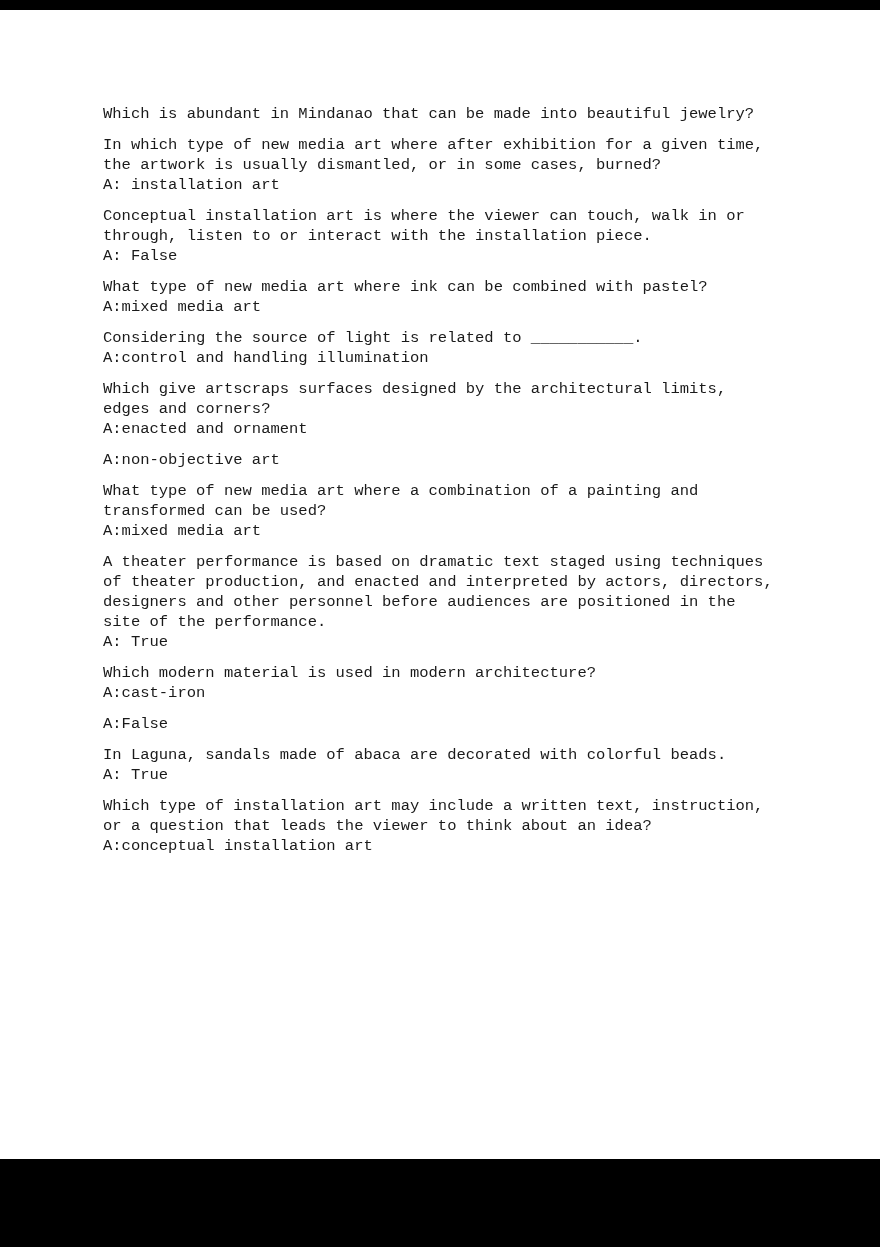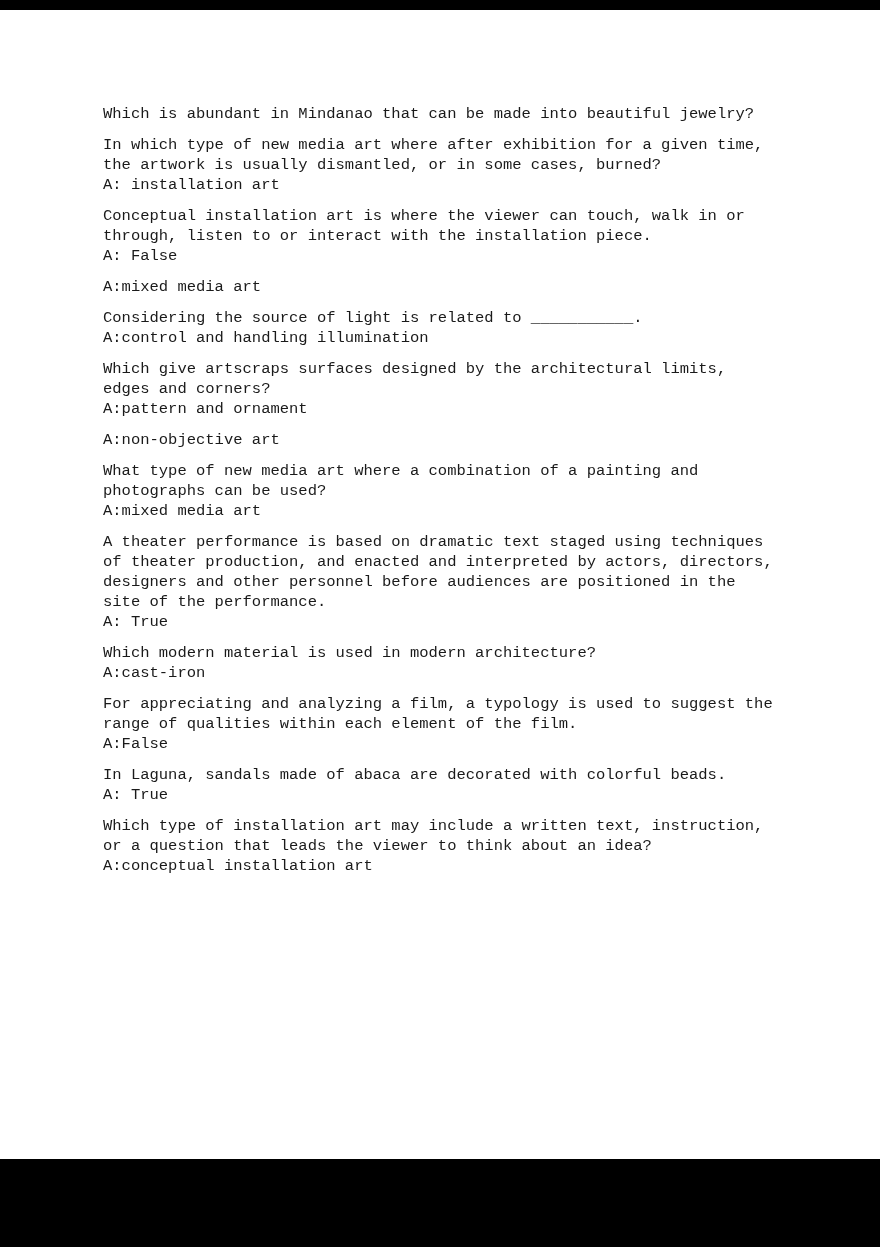--- a/index.html
+++ b/index.html
@@ -58,55 +58,55 @@
           <span class="question">In which type of new media art where after exhibition for a given time, the artwork is usually dismantled, or in some cases, burned?</span>
           <span class="answer">A: installation art</span>
         </p>
 
         <p class="qa">
           <span class="question">Conceptual installation art is where the viewer can touch, walk in or through, listen to or interact with the installation piece.</span>
           <span class="answer">A: False</span>
         </p>
 
         <p class="qa">
+          <span class="question">What type of new media art where ink can be combined with pastel?</span>
           <span class="answer">A:mixed media art</span>
         </p>
 
 
         <p class="qa">
           <span class="question">Considering the source of light is related to ___________.</span>
           <span class="answer">A:control and handling illumination</span>
         </p>
 
         <p class="qa">
           <span class="question">Which give artscraps surfaces designed by the architectural limits, edges and corners?</span>
-          <span class="answer">A:pattern and ornament</span>
+          <span class="answer">A:enacted and ornament</span>
         </p>
 
         <p class="qa">
           <span class="answer">A:non-objective art</span>
         </p>
 
         <p class="qa">
-          <span class="question">What type of new media art where a combination of a painting and photographs can be used?</span>
+          <span class="question">What type of new media art where a combination of a painting and transformed can be used?</span>
           <span class="answer">A:mixed media art</span>
         </p>
 
         <p class="qa">
           <span class="question">A theater performance is based on dramatic text staged using techniques of theater production, and enacted and interpreted by actors, directors, designers and other personnel before audiences are positioned in the site of the performance.</span>
           <span class="answer">A: True</span>
         </p>
 
         <p class="qa">
           <span class="question">Which modern material is used in modern architecture?</span>
           <span class="answer">A:cast-iron</span>
         </p>
 
         <p class="qa">
-          <span class="question">For appreciating and analyzing a film, a typology is used to suggest the range of qualities within each element of the film.</span>
           <span class="answer">A:False</span>
         </p>
 
         <p class="qa">
           <span class="question">In Laguna, sandals made of abaca are decorated with colorful beads.</span>
           <span class="answer">A: True</span>
         </p>
 
         <p class="qa">
           <span class="question">Which type of installation art may include a written text, instruction, or a question that leads the viewer to think about an idea?</span>

